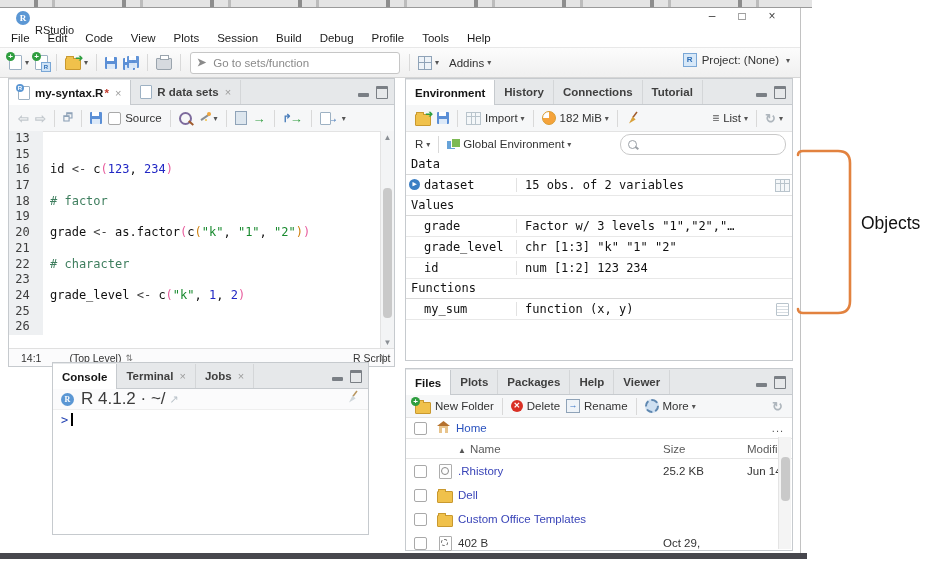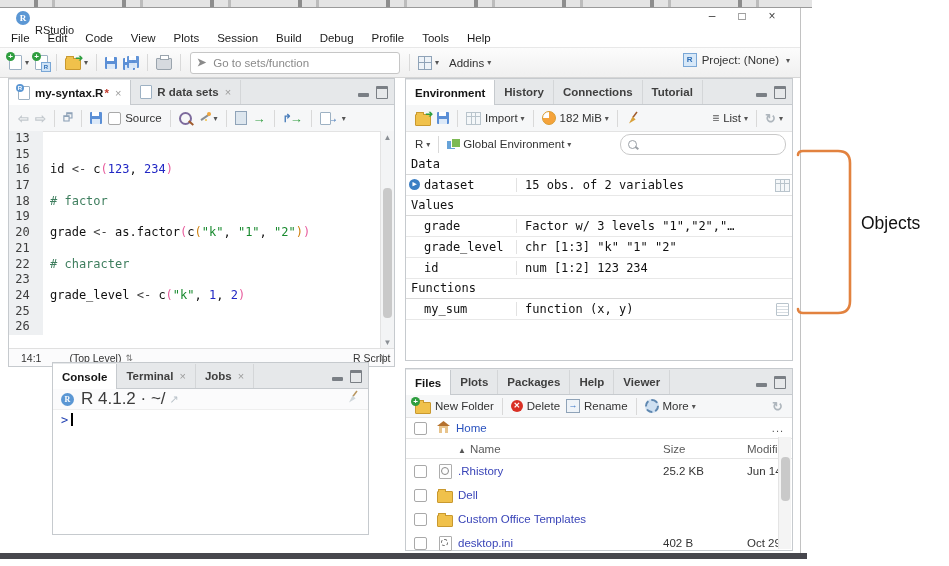--- a/index.html
+++ b/index.html
@@ -629,21 +629,20 @@
           <span class="fsize"></span>
           <span class="fmod"></span>
         </div>
         <div class="fgrid frow">
           <span class="checkbox rowcheck"></span>
           <span style="display: flex; justify-content: center;">
             <span class="fic-page">
               <span class="fic-gear"></span>
             </span>
           </span>
-          <span class="fname">desktop.ini</span>
           <span class="fsize">402 B</span>
           <span class="fmod">Oct 29,</span>
         </div>
       </div>
     <div class="flscroll">
       <span class="sthumb" style="top:20px;height:44px;left:1.5px;"></span>
     </div>
   </div>
 
   <svg style="position:absolute;left:794px;top:146px;" width="64" height="172" viewBox="0 0 64 172">

